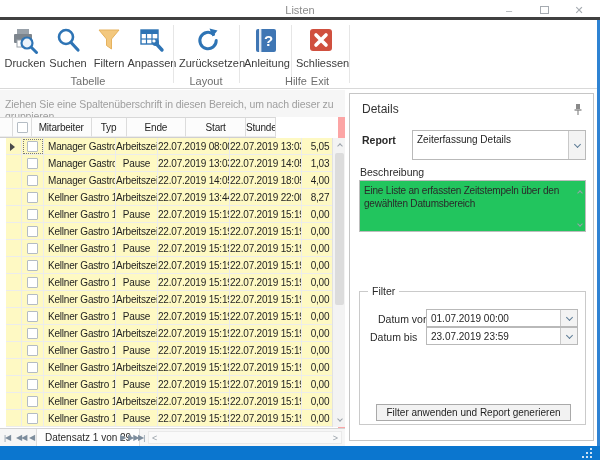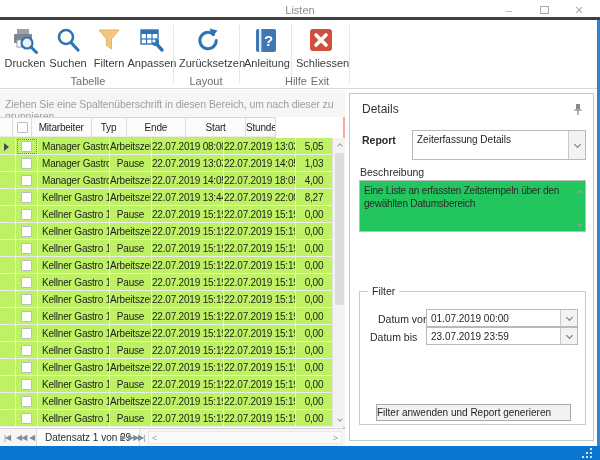--- a/index.html
+++ b/index.html
@@ -21,25 +21,25 @@
   .ritem { position:absolute; top:4px; height:48px; text-align:center; }
   .ricon { height:30px; display:flex; align-items:center; justify-content:center; }
   .rlabel { font-size:11px; color:#3c3c3c; margin-top:2px; white-space:nowrap; }
   .rgrouplabel { position:absolute; top:54px; font-size:11px; color:#6e6e6e; text-align:center; }
   .rsep { position:absolute; top:4px; height:58px; width:1px; background:#e6e6e6; }
 
   
   .content { position:absolute; left:0; top:90px; width:600px; height:356px; background:#fff; }
 
   
-  .grid { position:absolute; left:0; top:0; width:345px; height:356px; border-right:2px solid #fca5a5; }
+  .grid { position:absolute; left:0; top:0; width:345px; height:356px; border-right:7px solid #fca5a5; }
   .groupby { position:absolute; left:0; top:0; width:345px; height:27px; background:#f6f6f6; color:#9e9e9e; font-size:10.5px; padding:8px 0 0 5px; letter-spacing:-0.1px; }
   .ghead { position:absolute; left:0; top:27px; width:276px; height:21px; display:flex; background:#fcfcfc; border-top:1px solid #d8d8d8; border-bottom:1px solid #cfcfcf; }
   .ghead .cell { border-right:1px solid #dcdcdc; background:#fcfcfc; color:#1e1e1e; line-height:19px; }
-  .gbody { position:absolute; left:0; top:48px; width:332px; height:289px; overflow:hidden; background:#bef264; }
+  .gbody { position:absolute; left:6px; top:48px; width:332px; height:289px; overflow:hidden; background:#fef9c3; }
   .grid-row { display:flex; height:17px; }
   .cell { font-size:10px; color:#1e1e1e; text-align:center; line-height:17px; white-space:nowrap; overflow:hidden; border-right:1px solid #ececec; border-bottom:1px solid #ececec; letter-spacing:-0.2px; }
   .c-ind { width:16px; position:relative; }
   .c-chk { width:22px; display:flex; align-items:center; justify-content:center; }
   .c-mit { width:72px; text-align:left; padding-left:4px; }
   .c-typ { width:42px; }
   .c-start { width:72px; }
   .c-ende { width:72px; }
   .c-std { width:36px; border-right:none; }
   .checkbox { display:inline-block; width:11px; height:11px; background:#fff; border:1px solid #b4bcc4; border-radius:1px; }
@@ -68,21 +68,21 @@
   .pin { position:absolute; right:10px; top:8px; }
   .field-label { position:absolute; font-size:10.5px; color:#2a2a2a; }
   .combo { position:absolute; height:30px; background:#fff; border:1px solid #b9b9b9; }
   .combo-text { position:absolute; left:4px; top:3px; font-size:10px; color:#1e1e1e; white-space:nowrap; }
   .combo-btn { position:absolute; right:0; top:0; bottom:0; width:17px; background:#f3f3f3; border-left:1px solid #c9c9c9; display:flex; align-items:center; justify-content:center; }
   .combo-btn .chev { margin-top:-2px; }
   .textarea { position:absolute; left:9px; top:86px; width:227px; height:52px; background:#22c55e; border:1px solid #bdbdbd; font-size:10px; color:#2a2a2a; padding:3px 16px 3px 4px; line-height:13px; letter-spacing:-0.2px; }
   .ta-arrow { position:absolute; right:3px; }
   .fieldset { position:absolute; left:9px; top:197px; width:227px; height:134px; border:1px solid #cacaca; }
   .legend { position:absolute; left:8px; top:-7px; background:#fff; padding:0 4px; font-size:10.5px; color:#2a2a2a; }
-  .apply-btn { position:absolute; left:16px; top:112px; width:195px; height:17px; background:#f2f2f2; border:1px solid #a9a9a9; font-size:10px; color:#1e1e1e; line-height:15px; cursor:default; }
+  .apply-btn { position:absolute; left:16px; top:112px; width:195px; height:17px; background:#f2f2f2; border:1px solid #a9a9a9; font-size:10px; color:#1e1e1e; text-align:center; line-height:15px; cursor:default; }
 
   
   .bottom-strip { position:absolute; left:0; top:446px; width:600px; height:14px; background:#0b76cf; }
   .right-border { position:absolute; right:0; top:20px; width:3px; height:426px; background:#2f83d3; }
   .grip { position:absolute; right:8px; top:450px; width:10px; height:8px; }
   .grip span { position:absolute; width:2px; height:2px; background:#cfe3f4; }
 </style>
 </head>
 <body>
 

